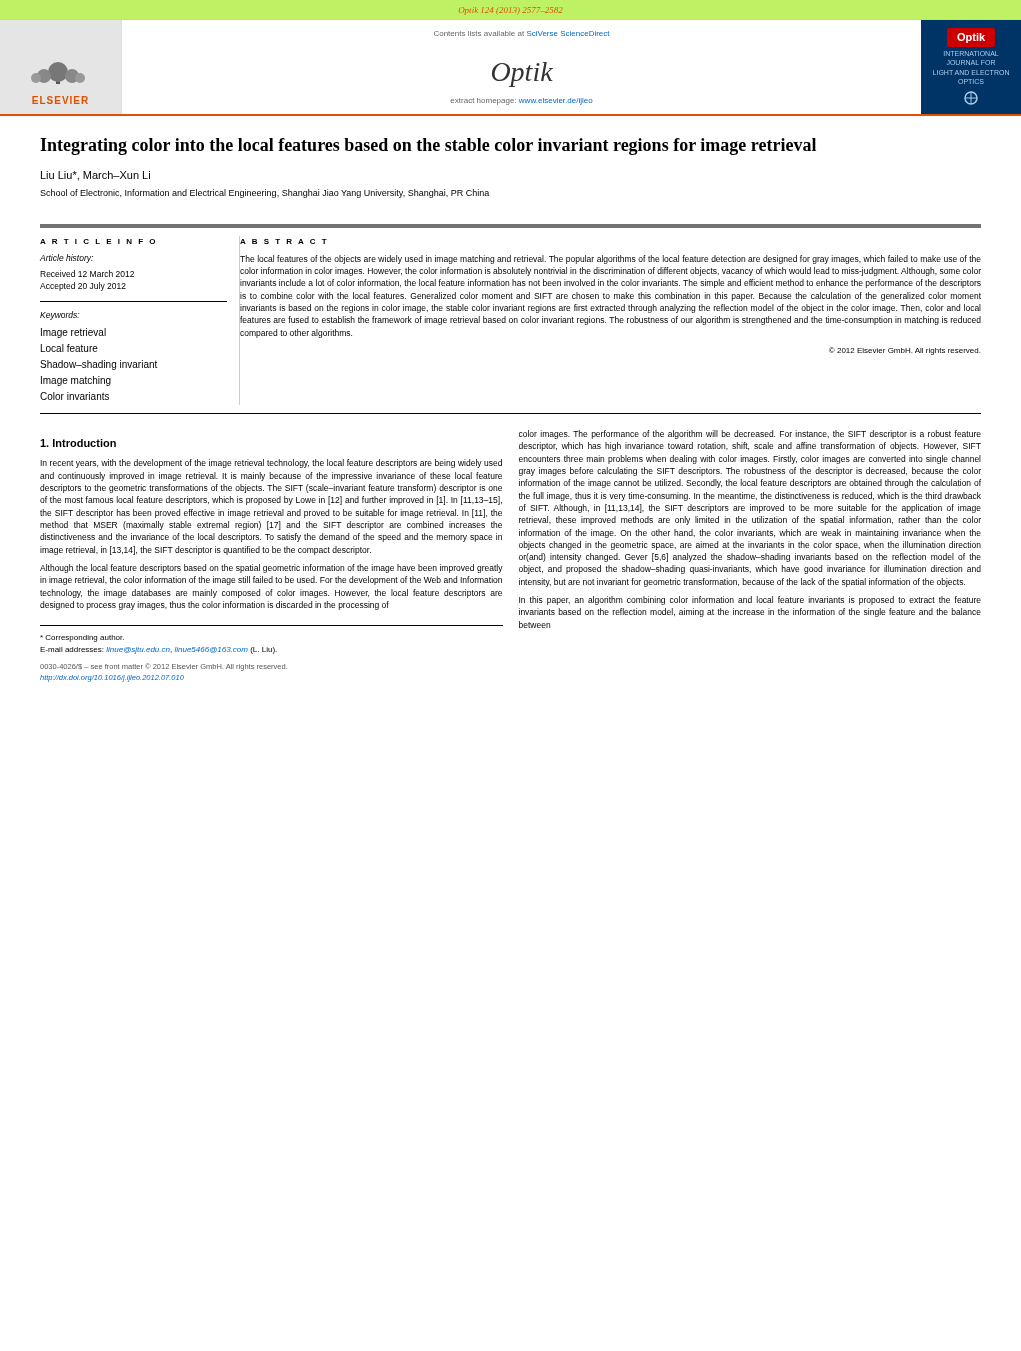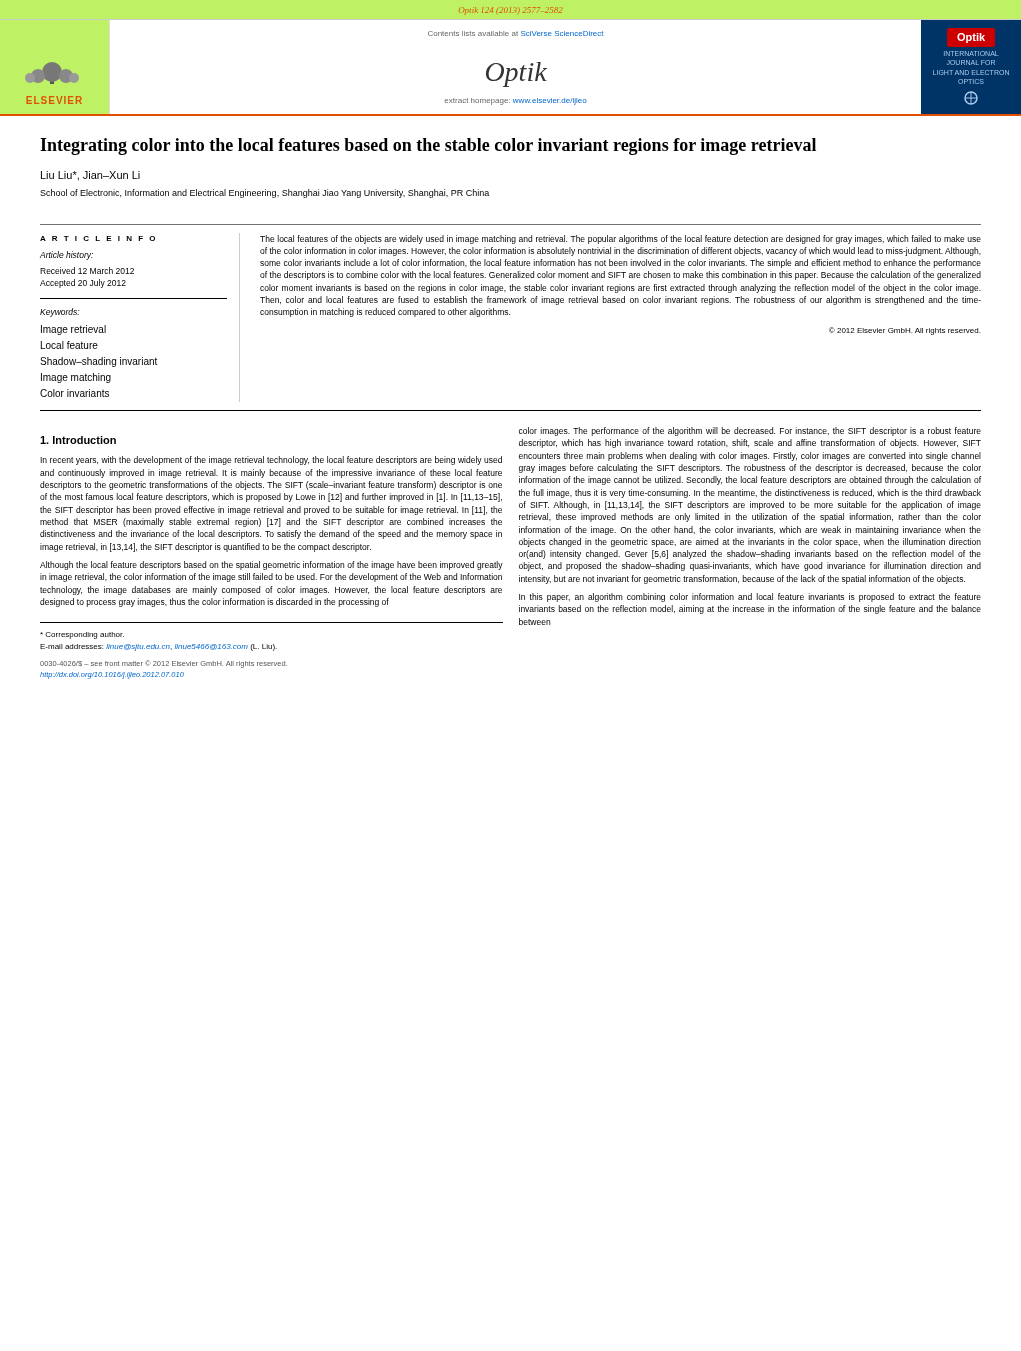--- a/index.html
+++ b/index.html
@@ -28,23 +28,23 @@
       font-style: italic;
     }
     .journal-header {
       display: flex;
       align-items: stretch;
       border-bottom: 2px solid #e05000;
       padding: 0;
       background: #fff;
     }
     .elsevier-logo {
-      width: 110px;
+      width: 122px;
       min-height: 70px;
-      background: #bef264;
+      background: #e5e5e5;
       display: flex;
       flex-direction: column;
       align-items: center;
       justify-content: flex-end;
       padding: 6px;
       border-right: 1px solid #ddd;
     }
     .elsevier-logo-img {
       width: 80px;
       height: 40px;
@@ -130,23 +130,22 @@
     }
     .article-affiliation {
       font-size: 9px;
       color: #000;
       margin-bottom: 24px;
       font-family: Arial, sans-serif;
     }
     
     .info-section {
       display: flex;
-      gap: 20px;
       margin-bottom: 14px;
-      border-top: 1px solid #737373;
+      border-top: 4px solid #737373;
       border-bottom: 1px solid #000;
       padding: 8px 0;
     }
     .article-info-col {
       width: 200px;
       min-width: 200px;
       border-right: 1px solid #ccc;
       padding-right: 12px;
     }
     .abstract-col {
@@ -293,21 +292,21 @@
         </svg>
       </div>
     </div>
   </div>
 
   <div class="article-body">
 
     <div class="article-title">Integrating color into the local features based on the stable color invariant regions for image retrieval</div>
 
     <div class="article-authors">
-      <span>Liu Liu*, Jian–Xun Li</span>
+      <span>Liu Liu*, March–Xun Li</span>
     </div>
 
     <div class="article-affiliation">School of Electronic, Information and Electrical Engineering, Shanghai Jiao Yang University, Shanghai, PR China</div>
 
     <div class="info-section">
 
       <div class="article-info-col">
         <div class="section-label">A R T I C L E   I N F O</div>
         <div class="info-subsection-label">Article history:</div>
         <div class="info-dates">
@@ -319,20 +318,21 @@
         <div class="keywords-list">
           <div>Image retrieval</div>
           <div>Local feature</div>
           <div>Shadow–shading invariant</div>
           <div>Image matching</div>
           <div>Color invariants</div>
         </div>
       </div>
 
       <div class="abstract-col">
+        <div class="section-label">A B S T R A C T</div>
         <div class="abstract-text">The local features of the objects are widely used in image matching and retrieval. The popular algorithms of the local feature detection are designed for gray images, which failed to make use of the color information in color images. However, the color information is absolutely nontrivial in the discrimination of different objects, vacancy of which would lead to miss-judgment. Although, some color invariants include a lot of color information, the local feature information has not been involved in the color invariants. The simple and efficient method to enhance the performance of the descriptors is to combine color with the local features. Generalized color moment and SIFT are chosen to make this combination in this paper. Because the calculation of the generalized color moment invariants is based on the regions in color image, the stable color invariant regions are first extracted through analyzing the reflection model of the object in the color image. Then, color and local features are fused to establish the framework of image retrieval based on color invariant regions. The robustness of our algorithm is strengthened and the time-consumption in matching is reduced compared to other algorithms.</div>
         <div class="copyright-line">© 2012 Elsevier GmbH. All rights reserved.</div>
       </div>
     </div>
 
     <div class="main-columns">
 
       <div class="col-left">
         <div class="section-heading">1.  Introduction</div>
         <div class="body-text">In recent years, with the development of the image retrieval technology, the local feature descriptors are being widely used and continuously improved in image retrieval. It is mainly because of the impressive invariance of these local feature descriptors to the geometric transformations of the objects. The SIFT (scale–invariant feature transform) descriptor is one of the most famous local feature descriptors, which is proposed by Lowe in [12] and further improved in [1]. In [11,13–15], the SIFT descriptor has been proved effective in image retrieval and proved to be suitable for image retrieval. In [11], the method that MSER (maximally stable extremal region) [17] and the SIFT descriptor are combined increases the distinctiveness and the invariance of the local descriptors. To satisfy the demand of the speed and the memory space in image retrieval, in [13,14], the SIFT descriptor is quantified to be the compact descriptor.</div>

